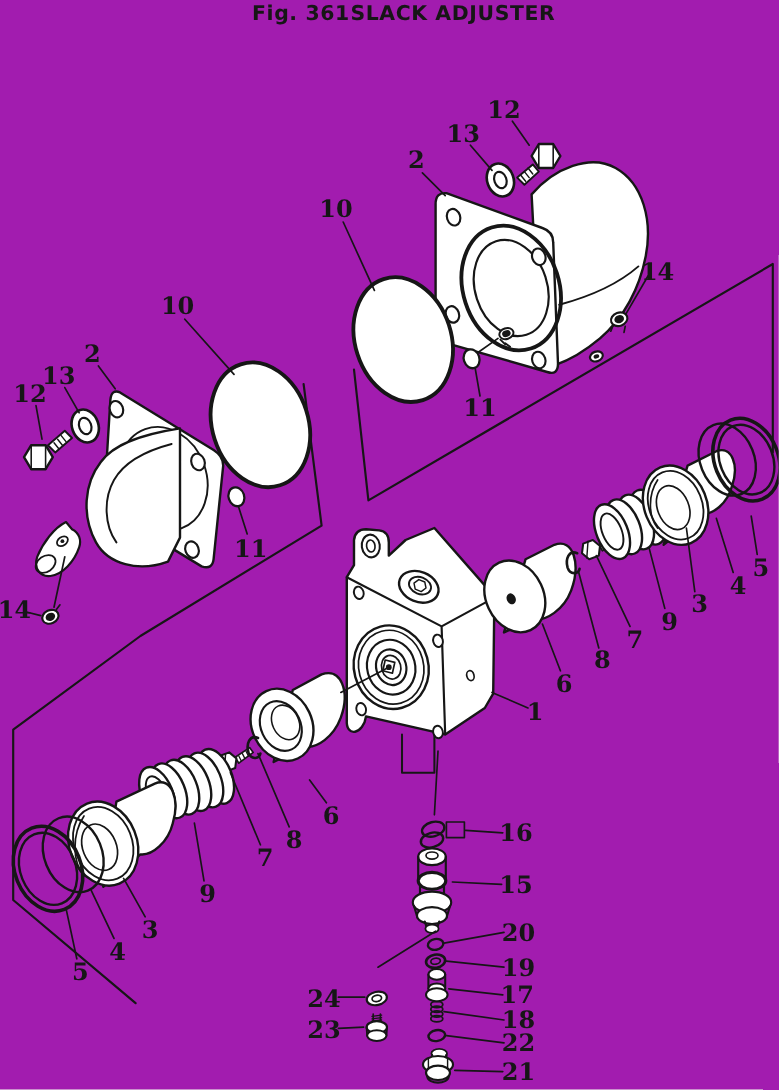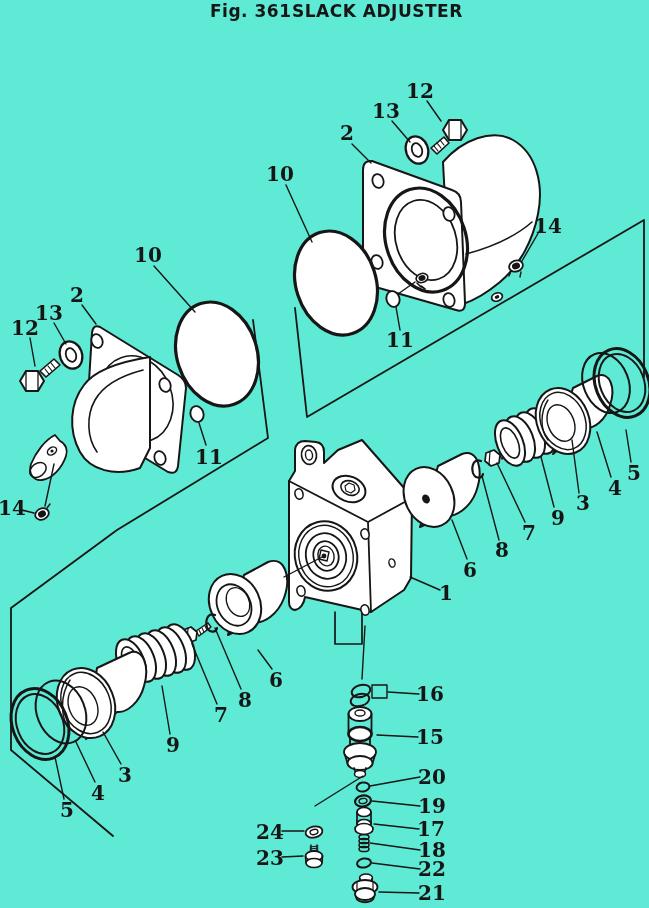--- a/index.html
+++ b/index.html
@@ -1,16 +1,16 @@
 <!DOCTYPE html>
 <html><head>
 <meta charset="utf-8">
 <style>
   html,body{margin:0;padding:0;background:#e8e8e4;}
-  .page{width:649px;height:908px;background:#5eead4;margin:0 auto;position:relative;overflow:hidden;}
+  .page{width:649px;height:908px;background:#a21caf;margin:0 auto;position:relative;overflow:hidden;}
   svg{display:block;}
   .co{font:700 20px "DejaVu Serif", serif;}
   .title-text{font:700 17px "DejaVu Sans", sans-serif;letter-spacing:.5px;}
 </style>
 </head>
 <body>
 
 <div class="page">
 <svg width="649" height="908" viewBox="0 0 649 908">
 

